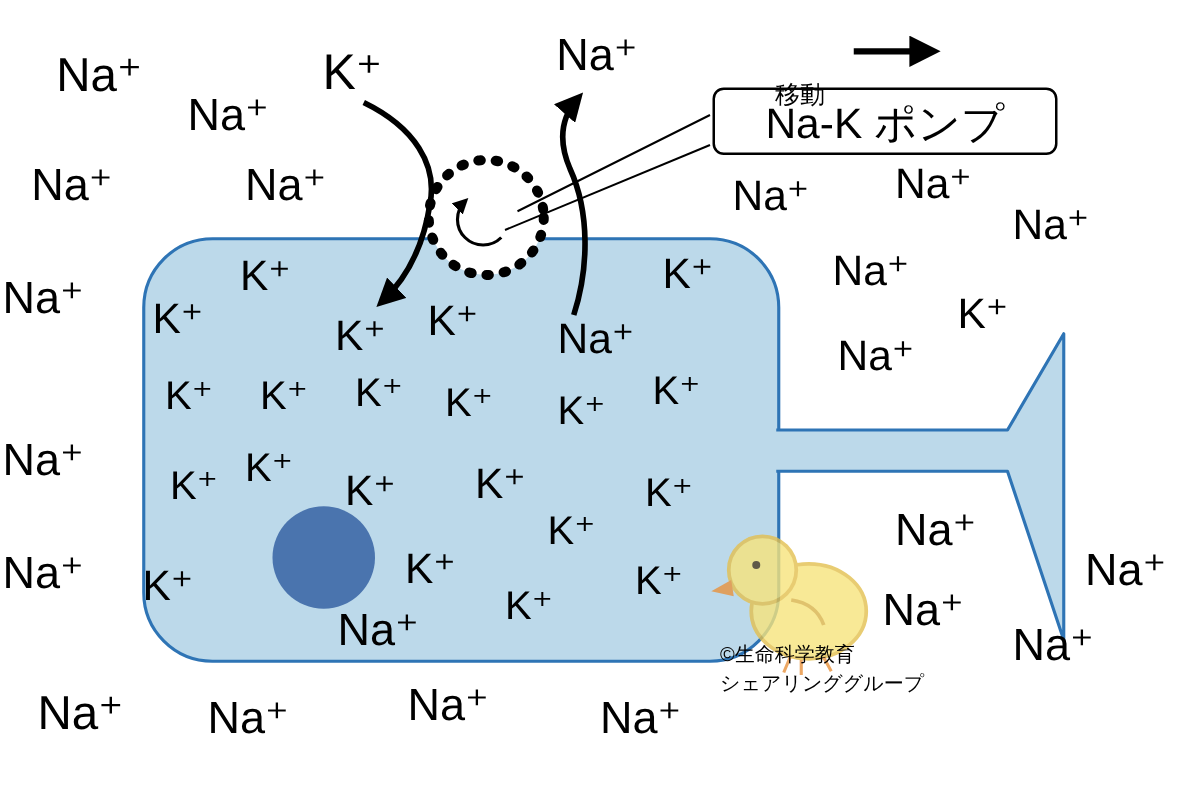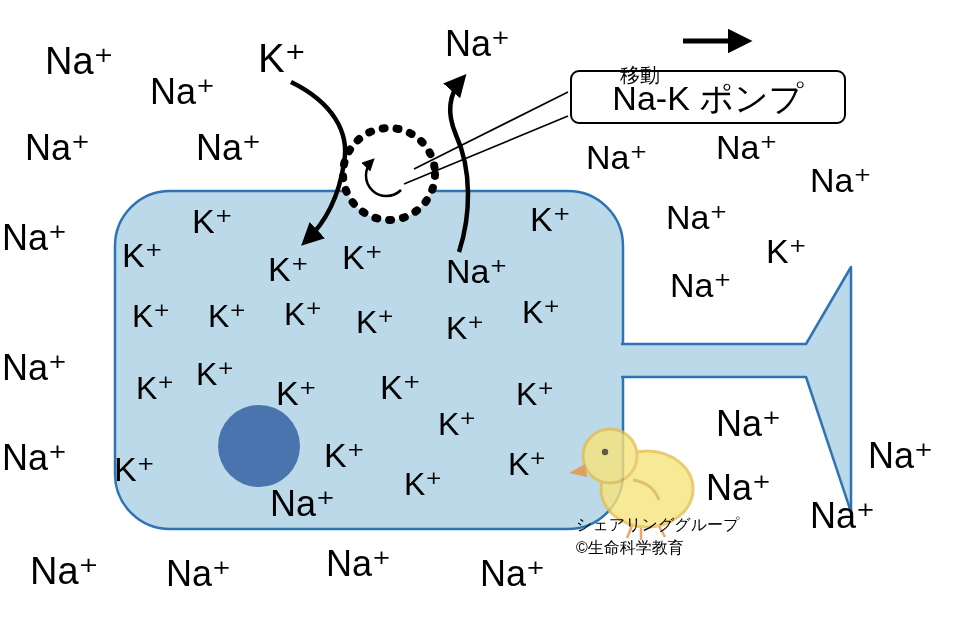--- a/index.html
+++ b/index.html
@@ -137,17 +137,17 @@
       <span class="ion" style="left: 438px; top: 408px; font-size: 32px;">K⁺</span>
       <span class="ion" style="left: 114px; top: 452px; font-size: 34px;">K⁺</span>
       <span class="ion" style="left: 324px; top: 438px; font-size: 34px;">K⁺</span>
       <span class="ion" style="left: 404px; top: 468px; font-size: 32px;">K⁺</span>
       <span class="ion" style="left: 508px; top: 448px; font-size: 32px;">K⁺</span>
       <span class="ion" style="left: 446px; top: 254px; font-size: 34px;">Na⁺</span>
       <span class="ion" style="left: 270px; top: 486px; font-size: 36px;">Na⁺</span>
     </div>
 
   <div class="credit">
+    <div>©生命科学教育</div>
     <div>シェアリンググループ</div>
-    <div>©生命科学教育</div>
   </div>
 
 </div>
 
 </body></html>

